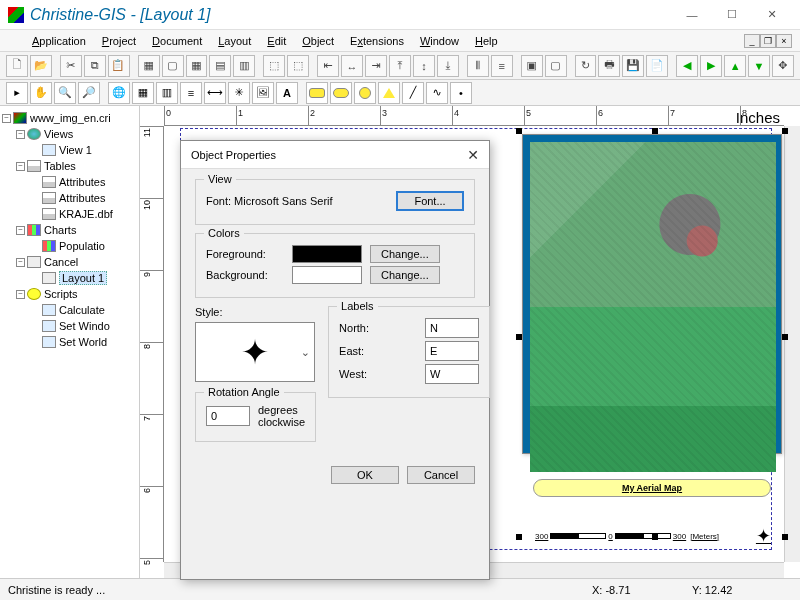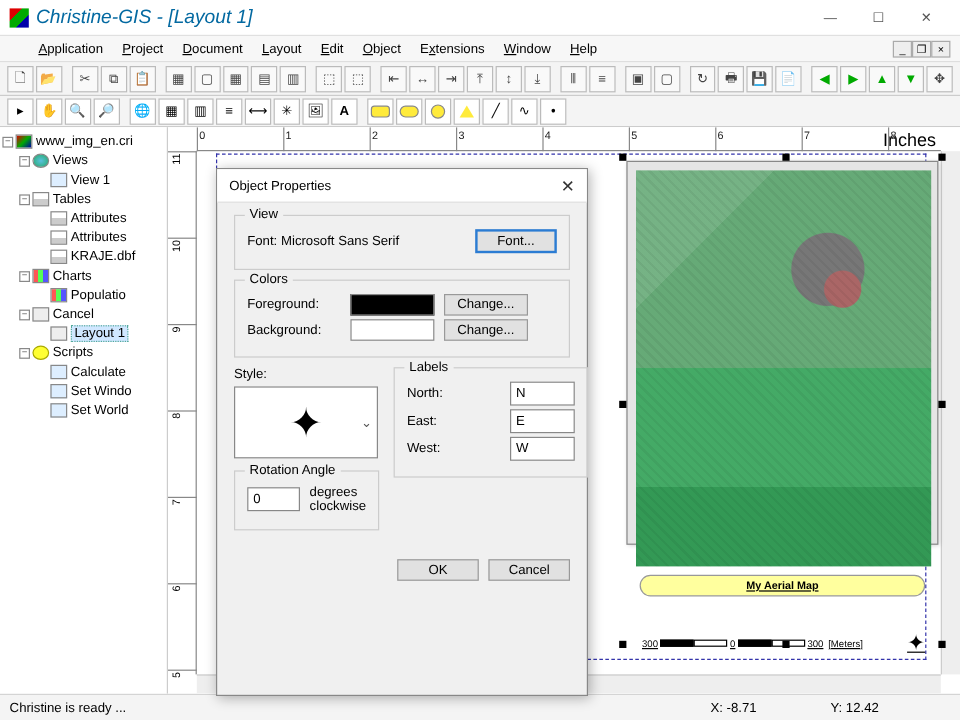--- a/index.html
+++ b/index.html
@@ -37,21 +37,21 @@
   .tlabel.sel { background: #d0e7ff; border: 1px dotted #5a9; padding: 0 2px; }
   .canvas-area { flex: 1; position: relative; background: #fff; overflow: hidden; }
   .ruler-h { position: absolute; left: 24px; top: 0; right: 16px; height: 20px; background: #fff; border-bottom: 1px solid #888; }
   .ruler-h .tick { position: absolute; top: 0; width: 1px; height: 20px; background: #888; }
   .ruler-h .tlab { position: absolute; top: 2px; font-size: 9px; color: #222; }
   .ruler-h .rlabel { position: absolute; right: 4px; top: 3px; font-size: 15px; }
   .ruler-v { position: absolute; left: 0; top: 20px; width: 24px; bottom: 16px; background: #fff; border-right: 1px solid #888; }
   .ruler-v .tick { position: absolute; left: 0; height: 1px; width: 24px; background: #888; }
   .ruler-v .tlab { position: absolute; left: 2px; font-size: 9px; writing-mode: vertical-rl; transform: rotate(180deg); }
   .page { position: absolute; left: 40px; top: 22px; right: 28px; bottom: 28px; border: 1px dashed #33a; background: #fff; }
-  .map-frame { position: absolute; right: 18px; top: 28px; width: 260px; height: 320px; background: #e5e5e5; border: 1px solid #888; box-shadow: 1px 1px 4px rgba(0,0,0,.2); text-decoration: underline; }
+  .map-frame { position: absolute; right: 18px; top: 28px; width: 260px; height: 320px; background: #0369a1; border: 1px solid #888; box-shadow: 1px 1px 4px rgba(0,0,0,.2); text-decoration: underline; }
   .map-img { width: 246px; height: 330px; margin: 7px; background:
     linear-gradient(135deg, rgba(255,255,255,.1) 0 20%, transparent 20%),
     radial-gradient(circle at 70% 30%, #a66 0 15px, transparent 16px),
     radial-gradient(circle at 65% 25%, #777 0 30px, transparent 31px),
     linear-gradient(#6a7 0 50%, #4a6 50% 80%, #395 80%);
     position: relative; }
   .map-img::after { content:""; position:absolute; inset:0; background:
     repeating-linear-gradient(45deg, rgba(0,0,0,.05) 0 2px, transparent 2px 6px); }
   .map-title { margin: 2px 10px; height: 18px; background: #ffff9e; border: 1px solid #999; border-radius: 9px; display:flex; align-items:center; justify-content:center; font-weight:bold; font-size:9px; }
   .map-footer { display: flex; align-items: center; justify-content: space-between; padding: 4px 10px; margin-top: 24px; }

